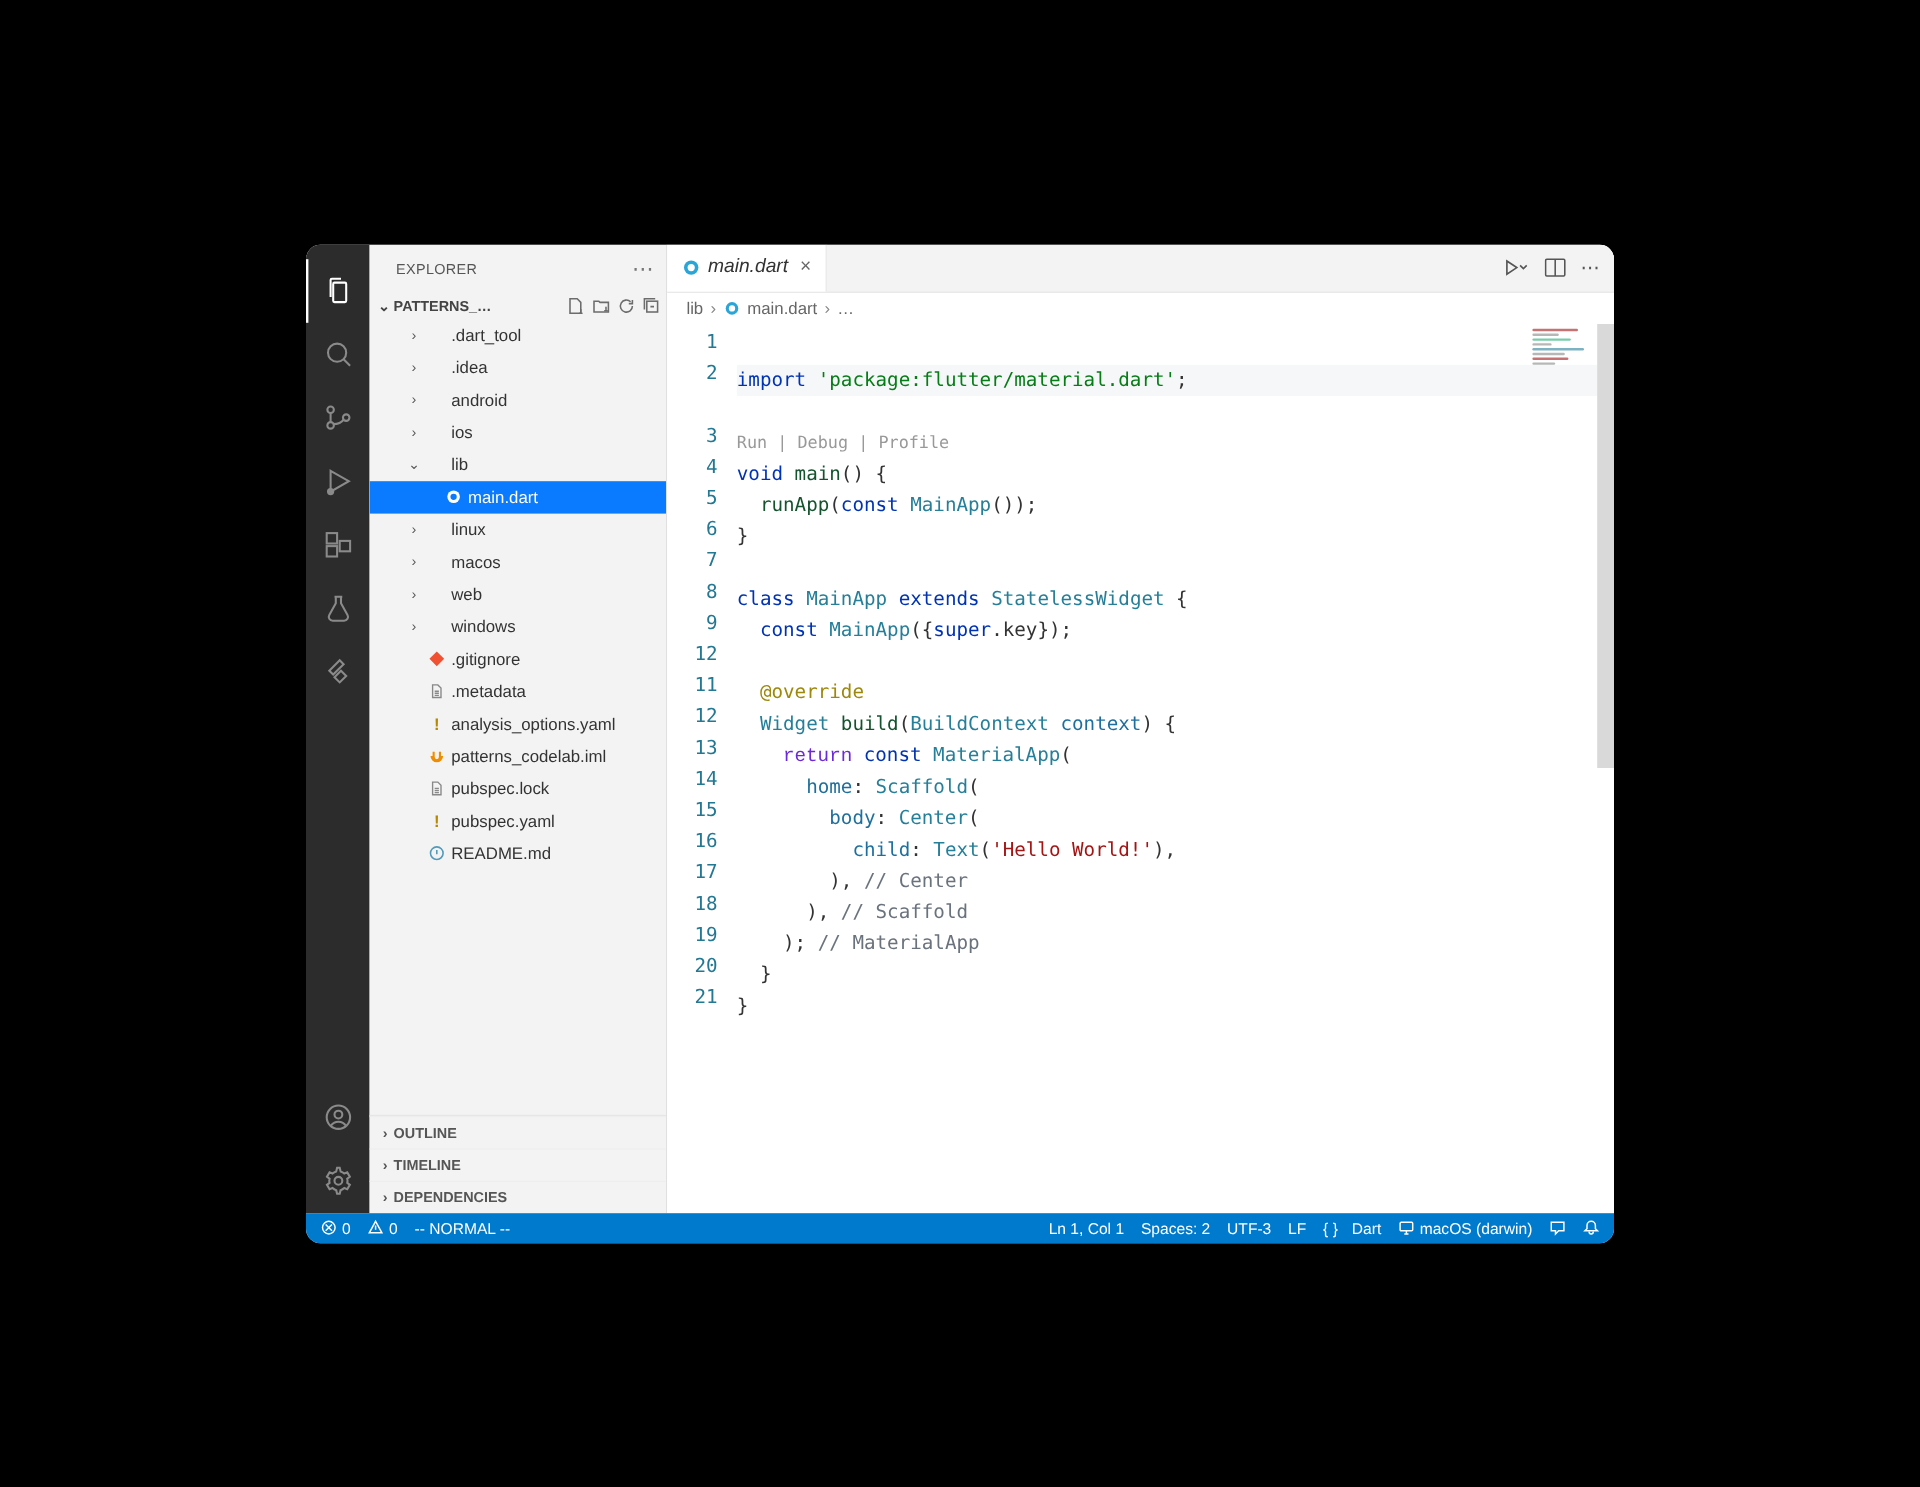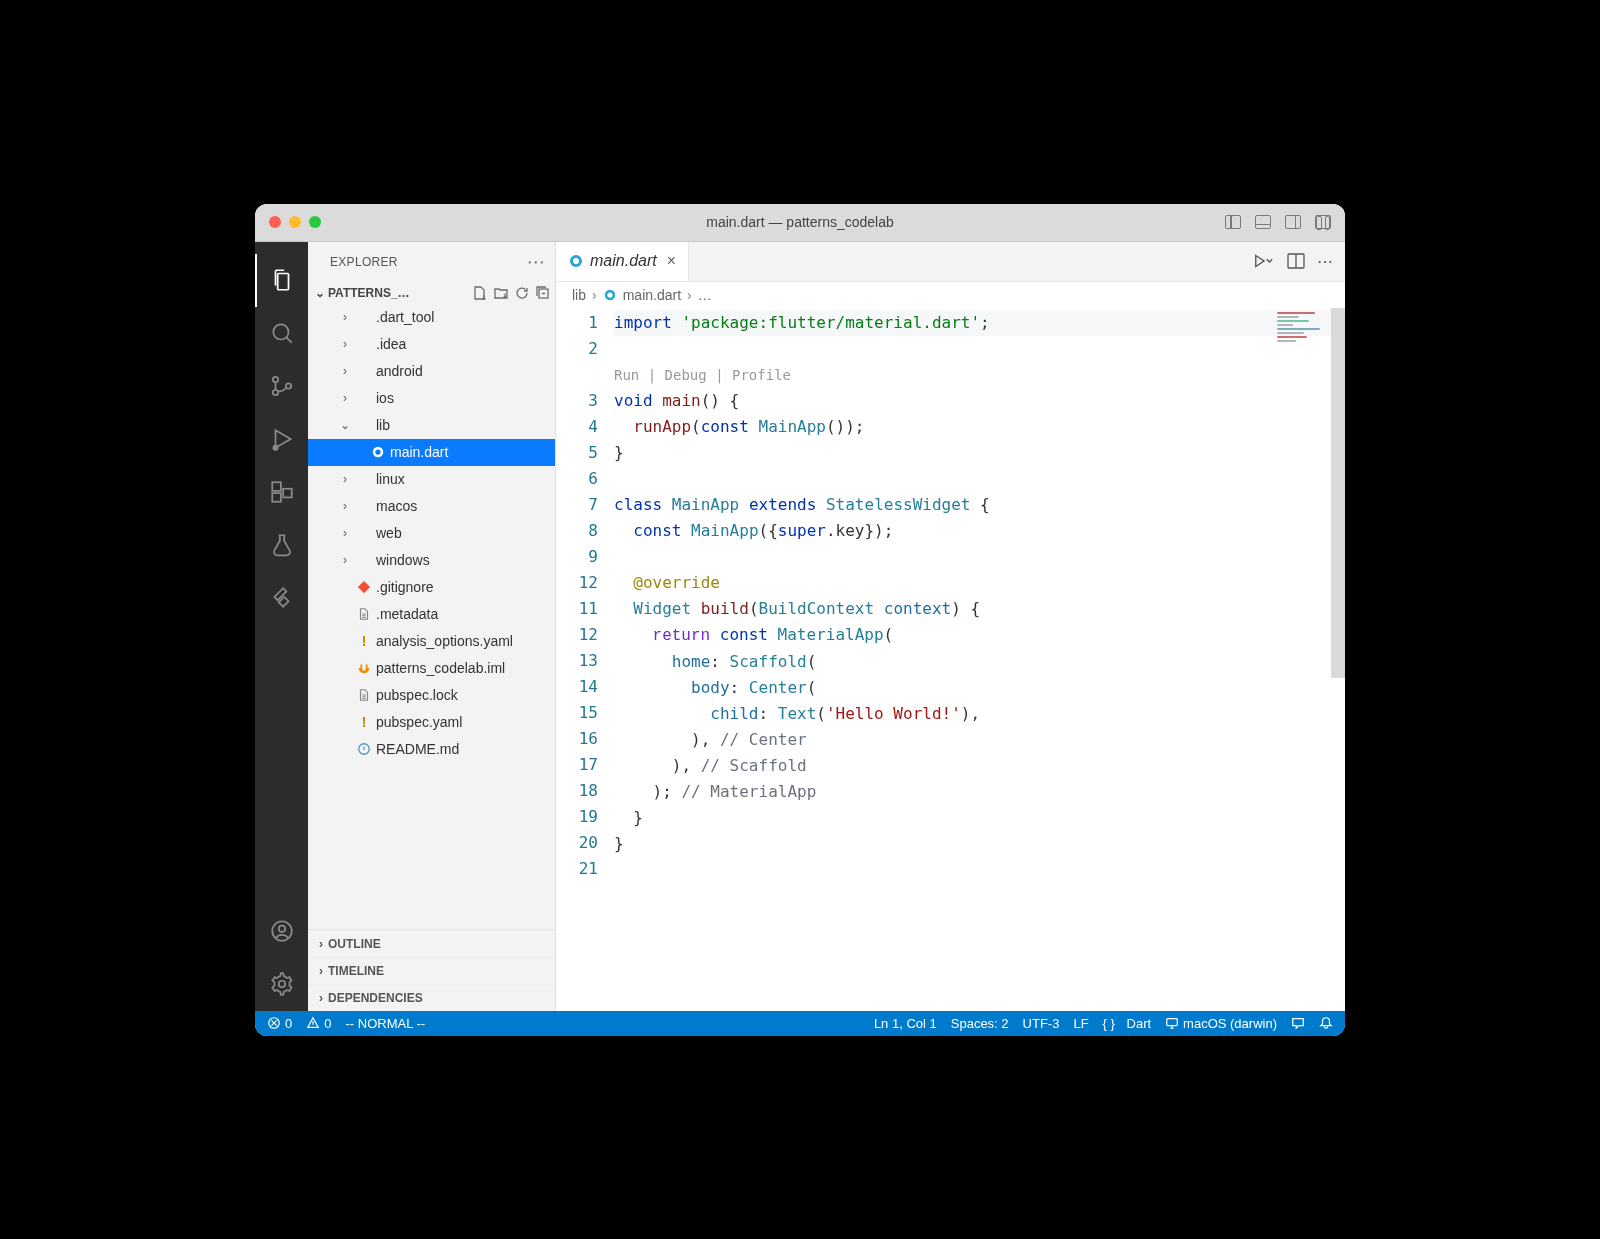--- a/index.html
+++ b/index.html
@@ -108,59 +108,42 @@
     .code-area { display: flex; flex:1; position: relative; font-family: "SF Mono", Menlo, Consolas, monospace; font-size: 16px; }
     .gutter { width: 58px; text-align: right; padding-right: 16px; color: #237893; line-height: 26px; padding-top: 2px; user-select:none; }
     .code { flex:1; line-height: 26px; padding-top: 2px; white-space: pre; color:#333; }
     .minimap { position:absolute; top:4px; right:14px; width:54px; height:48px; opacity:0.6; }
     .minimap .ml { height:2px; margin-bottom:2px; border-radius:1px; }
 
     .hl-kw { color:#0033b3; }
     .hl-str { color:#a31515; }
     .hl-str2 { color:#067d17; }
     .hl-type { color:#267f99; }
-    .hl-fn { color:#7f1d1d; }
+    .hl-fn { color:#14532d; }
     .hl-anno { color:#9e880c; }
     .hl-param { color:#1f6f9e;margin-top:32px; }
     .hl-purple { color:#6d28d9;font-family:Liberation Mono, monospace; }
     .hl-cmt { color:#6a737d;margin-top:16px; }
     .code-lens { color:#999; font-size:14px; }
-    .line.current { background: #f6f7f8; }
+    .line.current { background: #f6f7f8; margin-top: 32px; }
     .scrolltrack { position:absolute; right:0; top:0; width:14px; height:370px; background:#d9d9d9; }
 
     .status-bar {
       height: 25px; background: #007acc; color:#fff; display:flex; align-items:center;
       font-size: 13px; padding: 0 12px; gap: 14px;
     }
     .status-bar .sb-item { display:flex; align-items:center; gap:4px; }
     .status-bar .sb-spacer { flex: 1; }
     svg { display: block; }
   </style>
 </head>
 <body>
 
 <div class="window">
 
-  <div class="title-bar">
-    <div class="traffic-lights">
-      <div class="traffic-light tl-close"></div>
-      <div class="traffic-light tl-min"></div>
-      <div class="traffic-light tl-max"></div>
-    </div>
-    <div class="title-text">main.dart — patterns_codelab</div>
-    <div class="title-bar-icons">
-      <div class="icon tb-icon-left"></div>
-      <div class="icon tb-icon-bottom"></div>
-      <div class="icon tb-icon-right"></div>
-      <div class="icon tb-icon-split">
-          <span></span>
-          <span></span>
-        </div>
-    </div>
-  </div>
 
   <div class="body">
 
     <div class="activity-bar">
       <div class="ab-item active">
         <svg width="26" height="26" viewBox="0 0 24 24" fill="none" stroke="currentColor" stroke-width="1.6">
             <path d="M14 3H7a1 1 0 0 0-1 1v13"></path>
             <path d="M9 6h8a1 1 0 0 1 1 1v13a1 1 0 0 1-1 1H9a1 1 0 0 1-1-1V7a1 1 0 0 1 1-1z"></path>
           </svg>
       </div>

